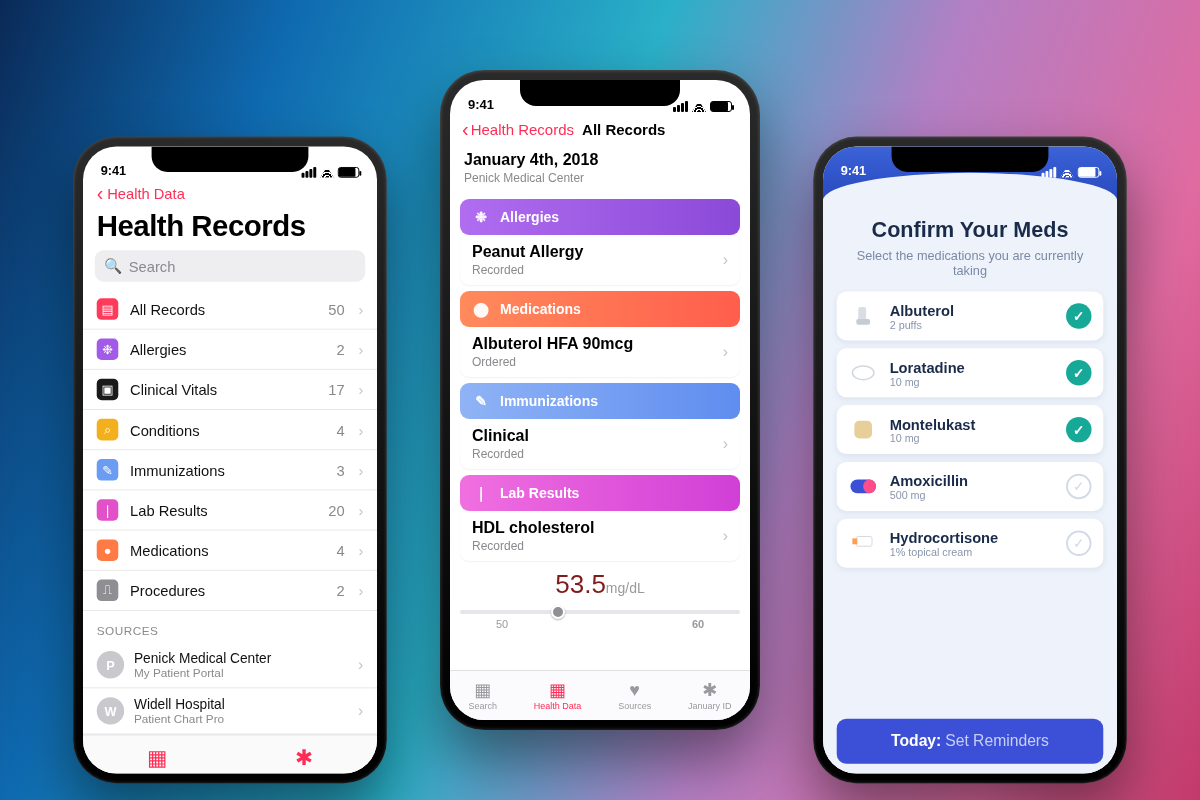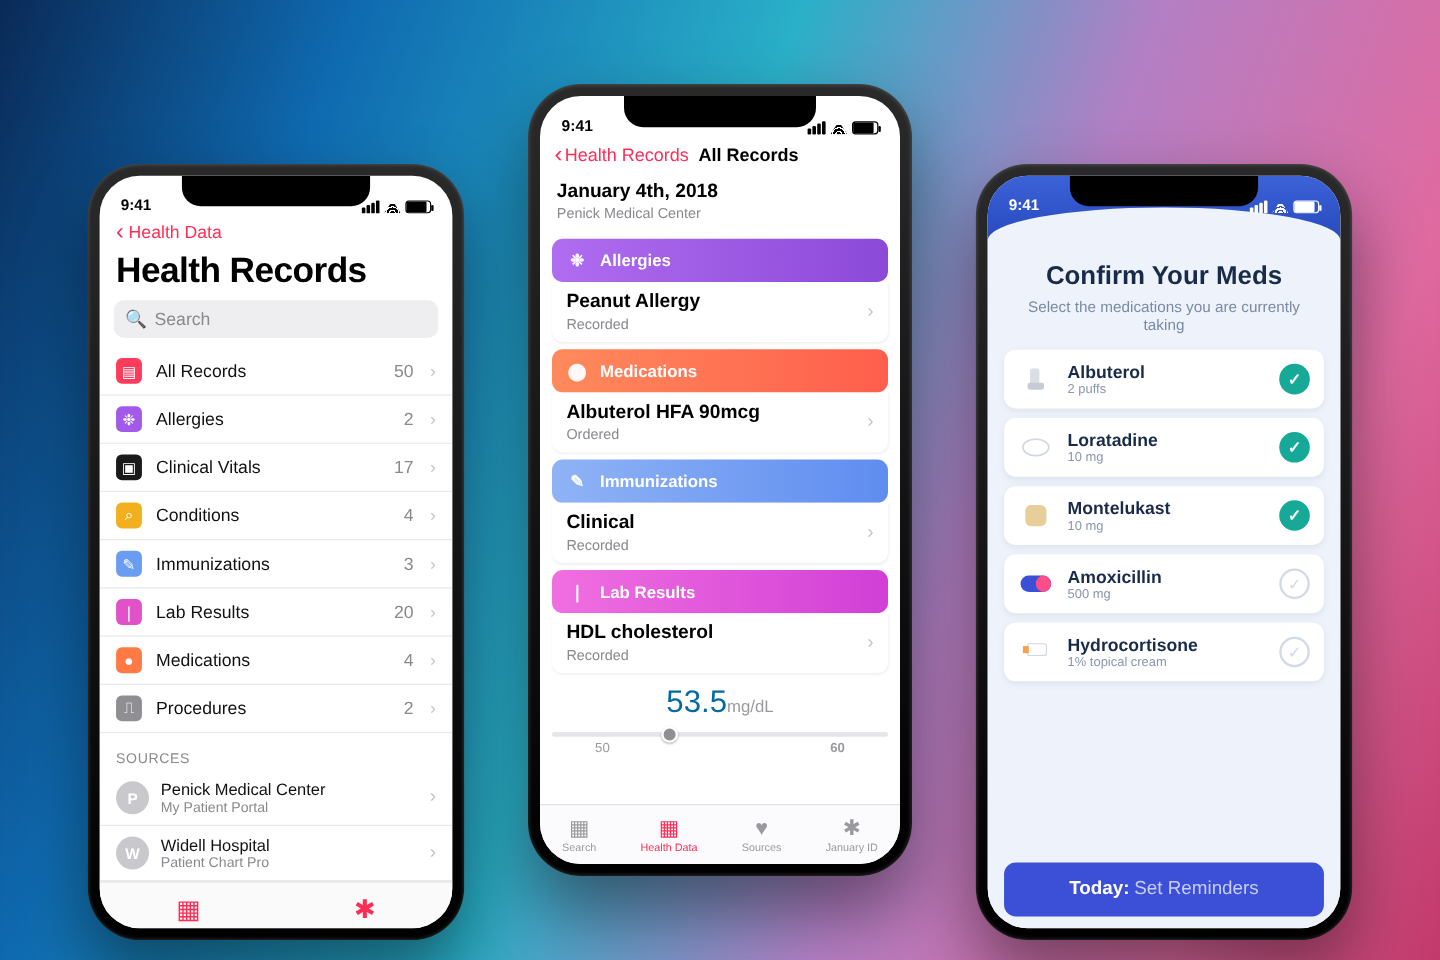--- a/index.html
+++ b/index.html
@@ -74,21 +74,21 @@
   .nav2 .ttl{font-weight:600;margin-left:4px;}
   .sub { padding:4px 14px 8px; }
   .sub .d1{font-weight:700;font-size:16px}.sub .d2{font-size:12px;color:#8a8a8e;margin-top:2px}
   .cardwrap{padding:0 10px;}
   .cardhead{height:36px;border-radius:9px;display:flex;align-items:center;gap:10px;padding:0 12px;color:#fff;font-weight:600;font-size:14px;margin-top:6px;}
   .cardhead .ci{width:18px;height:18px;display:flex;align-items:center;justify-content:center;font-size:14px;opacity:.95}
   .cardbody{background:#fff;border-bottom-left-radius:9px;border-bottom-right-radius:9px;padding:8px 12px;display:flex;align-items:center;box-shadow:0 1px 2px rgba(0,0,0,.06);margin-bottom:2px;}
   .cardbody .m1{font-size:16px;font-weight:600}.cardbody .m2{font-size:12px;color:#8a8a8e;margin-top:2px}
   .cardbody .chev{margin-left:auto;color:#c5c5c8}
   .labval{ text-align:center;padding:6px 12px 0; }
-  .labval .big{font-size:26px;font-weight:300;color:#0369a1}
+  .labval .big{font-size:26px;font-weight:300;color:#7f1d1d}
   .labval .unit{font-size:14px;color:#9a9a9e;margin-left:0}
   .scale{position:relative;height:26px;margin:4px 10px 0}
   .scale .track{height:4px;background:#e6e6ea;border-radius:2px;position:relative;top:6px}
   .scale .dot{position:absolute;top:1px;width:14px;height:14px;border-radius:50%;background:#8f8f94;border:2px solid #fff;box-shadow:0 1px 2px rgba(0,0,0,.3)}
   .scale .tick{position:absolute;top:14px;font-size:11px;color:#9a9a9e;transform:translateX(-50%)}
   .tabbar2{height:50px;border-top:1px solid #e0e0e4;display:flex;justify-content:space-around;align-items:center;background:#fbfbfd;margin-top:auto}
   .tabbar2 .tab{display:flex;flex-direction:column;align-items:center;font-size:9px;color:#9a9a9e;gap:2px}
   .tabbar2 .tab.active{color:#ff2d55}
   .tabbar2 .tab .ti{font-size:18px;line-height:1}
 

